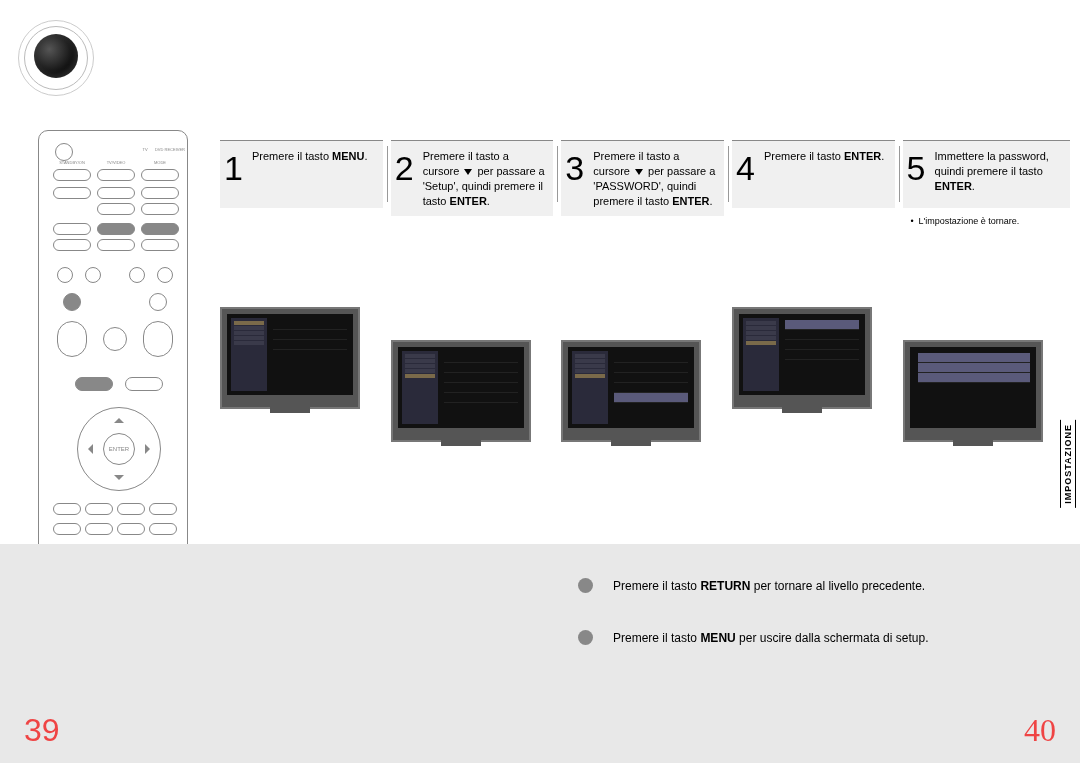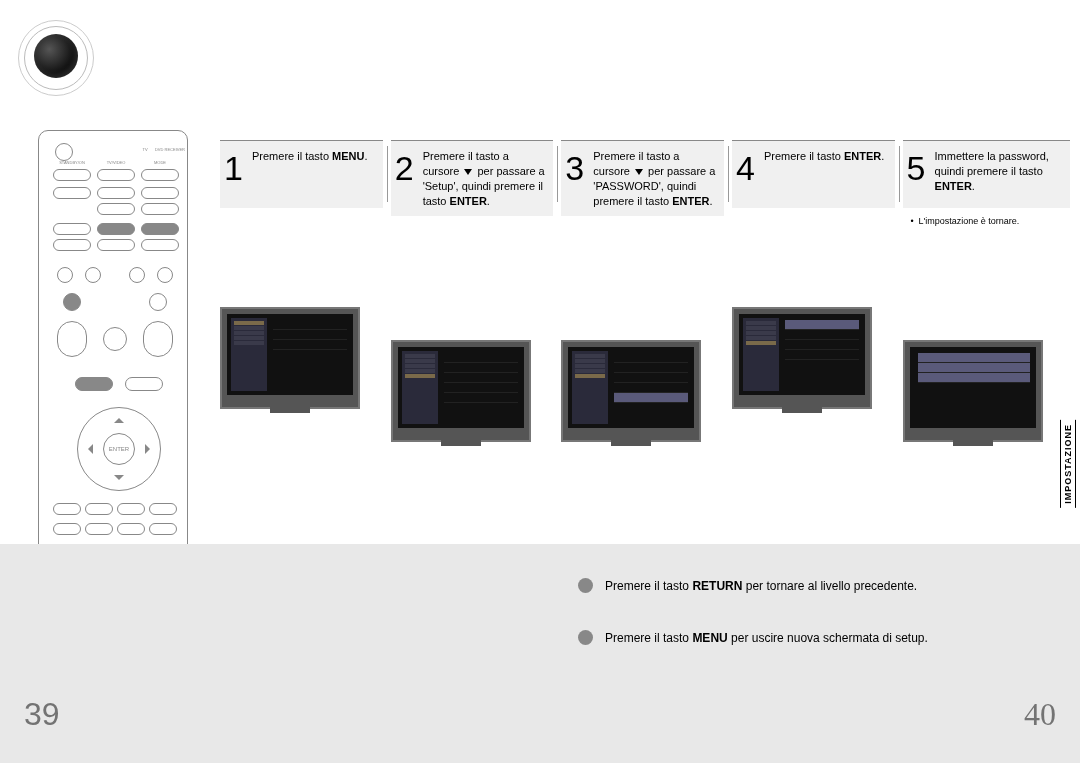--- a/index.html
+++ b/index.html
@@ -276,37 +276,37 @@
     position: absolute;
     left: 0; right: 0;
     top: 544px;
     bottom: 0;
     background: #e8e8e8;
   }
   .note-line {
     position: absolute;
     display: flex;
     align-items: center;
-    gap: 12px;
+    gap: 20px;
     left: 578px;
     font-size: 12px;
     color: #000;
   }
   .note-line.n1 { top: 578px; }
   .note-line.n2 { top: 630px; }
   .note-line .dot {
     width: 15px; height: 15px;
     border-radius: 50%;
     background: #888;
   }
   .page-num {
     position: absolute;
-    bottom: 30px;
+    bottom: 14px;
     font-size: 32px;
-    color: #737373;
+    color: #ef4444;
   }
   .page-num.left { left: 24px; }
   .page-num.right { right: 24px; font-family: Liberation Serif, serif; }
 </style>
 </head>
 <body>
 
 <div class="page">
 
   <div class="speaker-icon">
@@ -535,20 +535,20 @@
 
   <div class="note-line n1">
     <div class="dot"></div>
     <div>
       <span>Premere il tasto </span><b>RETURN</b><span> per tornare al livello precedente.</span>
     </div>
   </div>
   <div class="note-line n2">
     <div class="dot"></div>
     <div>
-      <span>Premere il tasto </span><b>MENU</b><span> per uscire nuova schermata di setup.</span>
+      <span>Premere il tasto </span><b>MENU</b><span> per uscire dalla schermata di setup.</span>
     </div>
   </div>
 
   <div class="page-num left">39</div>
   <div class="page-num right">40</div>
 
 </div>
 
 </body></html>

